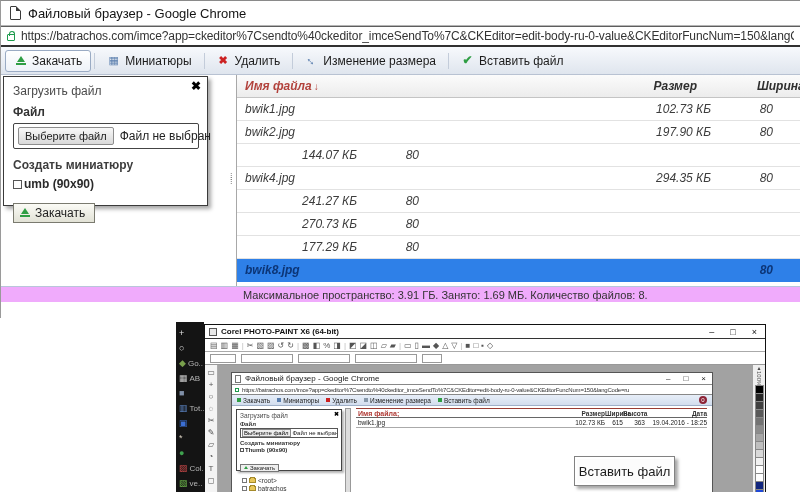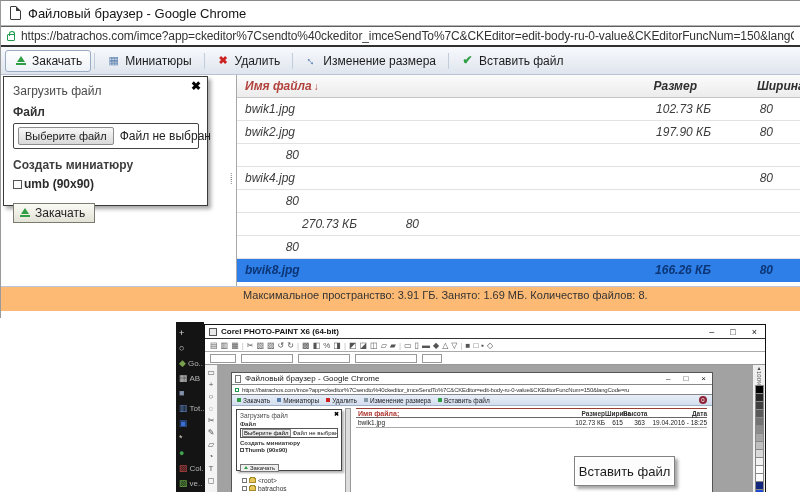--- a/index.html
+++ b/index.html
@@ -74,22 +74,22 @@
   .no-file { font-size:12px; color:#222; white-space:nowrap; }
   .thumb-heading { font-size:12px; font-weight:bold; color:#3d3d3d; margin-bottom:5px; }
   .thumb-row { display:flex; align-items:center; gap:2px; font-size:12px; font-weight:bold;
     color:#2a2a2a; margin-bottom:9px; }
   .checkbox { width:9px; height:9px; border:1px solid #555; background:#fdfdfd; flex:none; }
   .submit-btn { display:inline-flex; align-items:center; gap:5px; border:1px solid #7a7a6f;
     background:linear-gradient(#fbfbf6,#e2e2d6); padding:2px 9px 2px 6px; font-size:12px; color:#222; }
   .submit-btn .up-arrow { border-bottom-color:#2f9e44; }
   .mini-up { display:inline-flex; flex-direction:column; align-items:center; }
 
-  .statusbar { position:absolute; left:0; top:285px; width:100%; height:25px;
-    background:#fdba74; border-top:1px solid #b9c6da; font-size:11px; color:#333;
+  .statusbar { position:absolute; left:0; top:285px; width:100%; height:16px;
+    background:#f0abfc; border-top:1px solid #b9c6da; font-size:11px; color:#333;
     line-height:16px; padding-left:242px; white-space:nowrap; }
 
   
   #dock { position:absolute; left:176px; top:322px; width:28px; height:170px; background:#141414;
     display:flex; flex-direction:column; padding:4px 0 0 3px; gap:1px; }
   .dock-item { display:flex; align-items:center; gap:2px; height:14px; font-size:8px; color:#b5b5b5;
     white-space:nowrap; overflow:hidden; }
   .dock-glyph { font-size:9px; line-height:9px; }
 
   
@@ -234,39 +234,42 @@
             <div class="tr-name">bwik1.jpg</div>
             <div class="tr-size">102.73 КБ</div>
             <div class="tr-width">80</div>
           </div>
           <div class="t-row">
             <div class="tr-name">bwik2.jpg</div>
             <div class="tr-size">197.90 КБ</div>
             <div class="tr-width">80</div>
           </div>
           <div class="t-row">
+            <div class="tr-size">144.07 КБ</div>
             <div class="tr-width">80</div>
           </div>
           <div class="t-row">
             <div class="tr-name">bwik4.jpg</div>
-            <div class="tr-width">80</div>
-          </div>
-          <div class="t-row">
+            <div class="tr-size">294.35 КБ</div>
+            <div class="tr-width">80</div>
+          </div>
+          <div class="t-row">
+            <div class="tr-size">241.27 КБ</div>
             <div class="tr-width">80</div>
           </div>
           <div class="t-row">
             <div class="tr-size">270.73 КБ</div>
             <div class="tr-width">80</div>
           </div>
           <div class="t-row">
+            <div class="tr-size">177.29 КБ</div>
             <div class="tr-width">80</div>
           </div>
           <div class="t-row selected">
             <div class="tr-name">bwik8.jpg</div>
-            <div class="tr-size">166.26 КБ</div>
             <div class="tr-width">80</div>
           </div>
         </div>
     </div>
 
     <div id="upload-panel">
       <span class="panel-close">✖</span>
       <div class="panel-heading">Загрузить файл</div>
       <div class="file-label">Файл</div>
       <div class="file-input-box">

